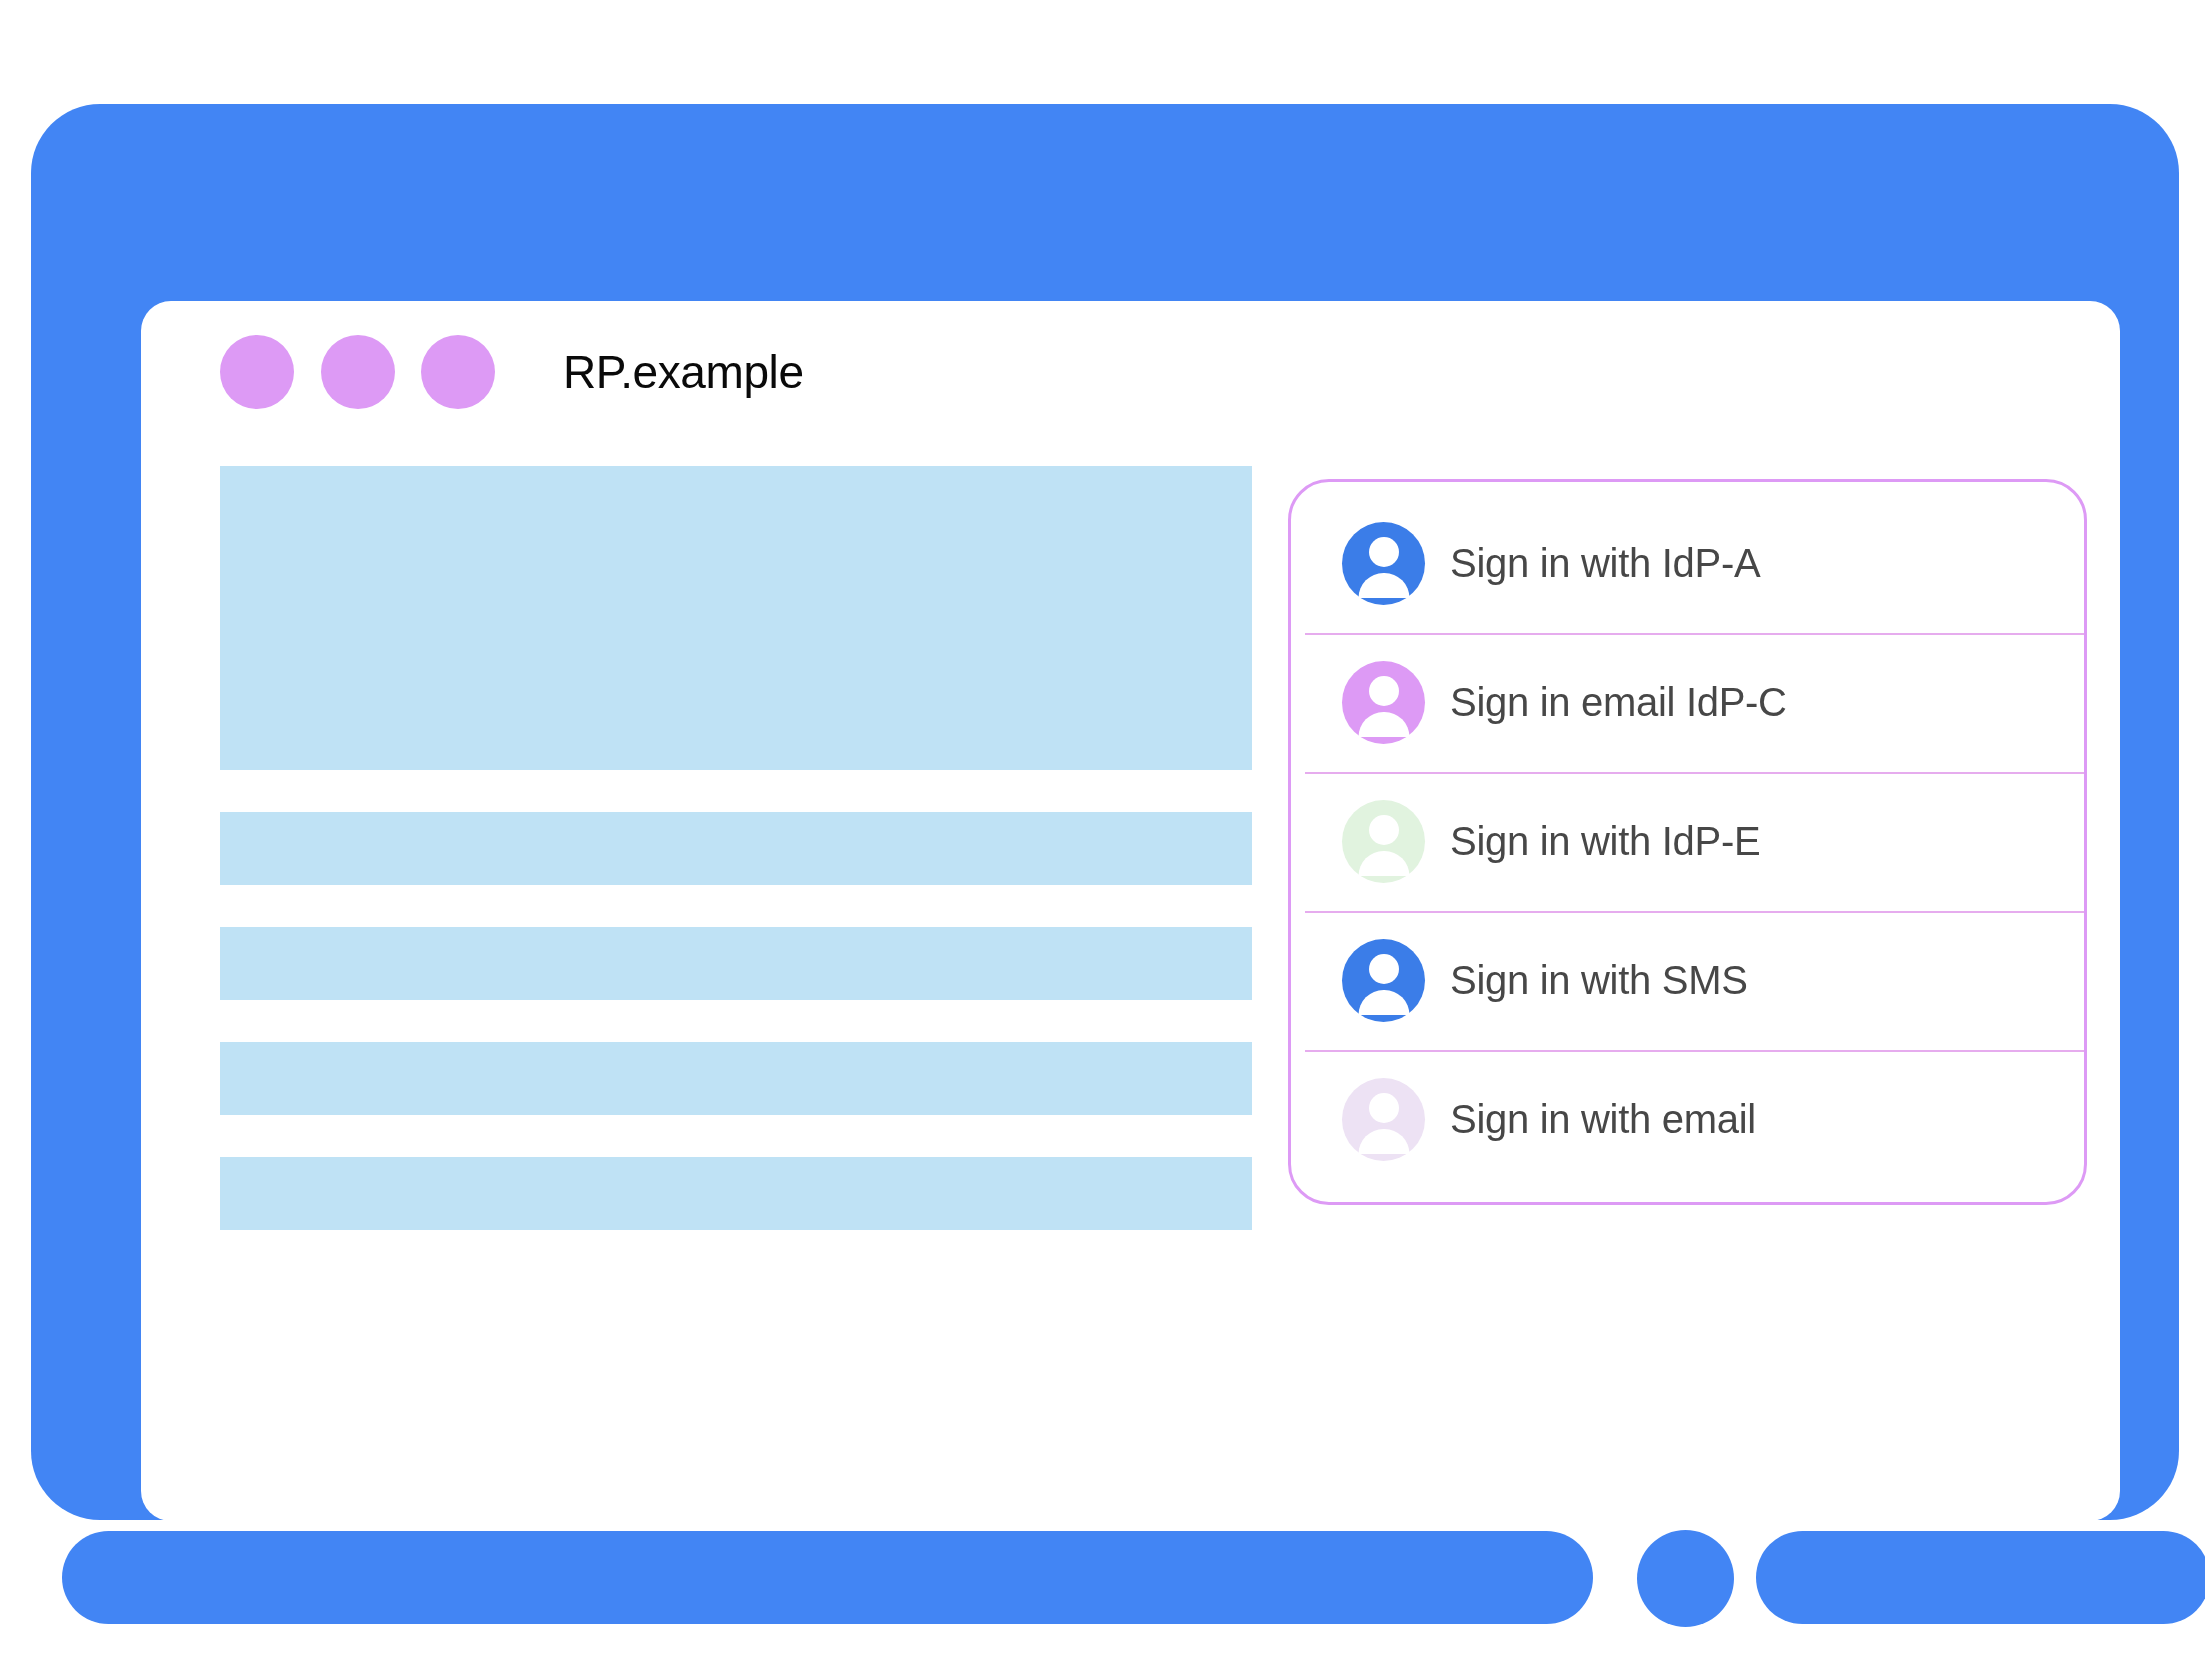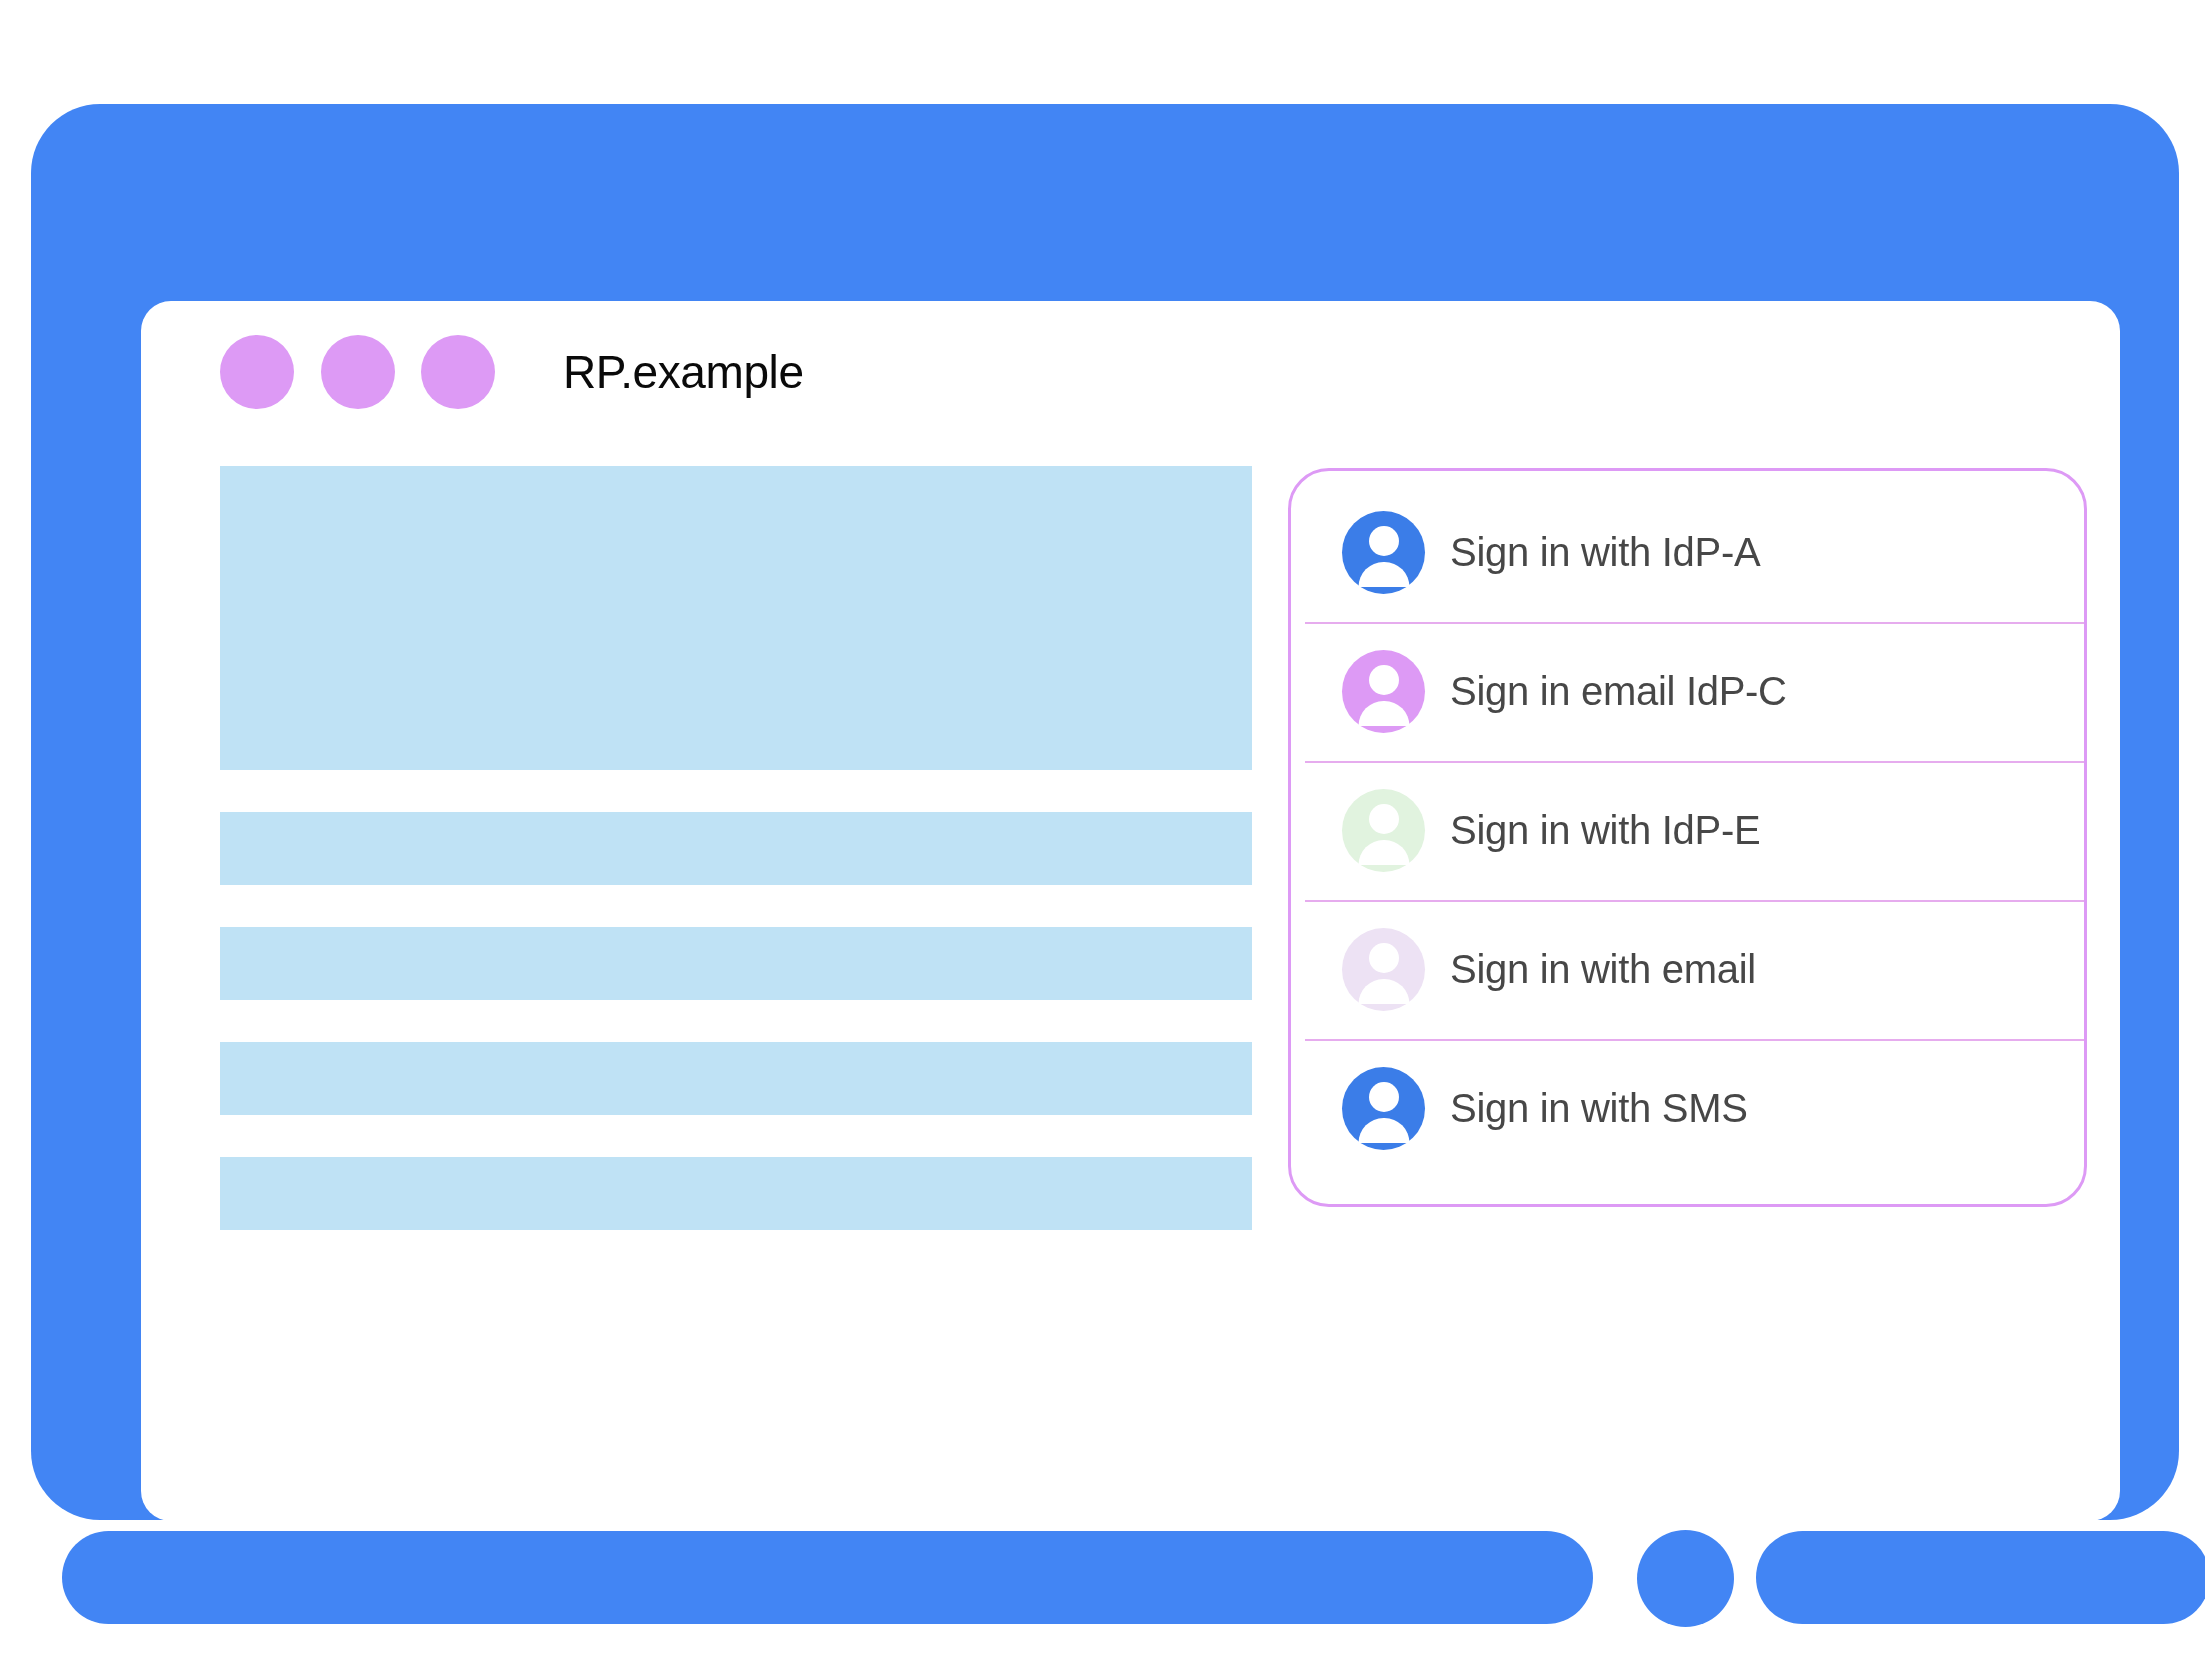--- a/index.html
+++ b/index.html
@@ -116,28 +116,28 @@
     width: 100%;
   }
   .skeleton-hero { height: 304px; margin-bottom: 42px; }
   .skeleton-bar  { height: 73px;  margin-bottom: 42px; }
   .skeleton-bar.last { margin-bottom: 0; }
 
   
   #account-chooser {
     position: absolute;
     left: 1147px;
-    top: 167px;
+    top: 178px;
     width: 799px;
     border: 3.5px solid var(--orchid, #DD9AF5);
     border-radius: 41px;
     background: #ffffff;
     box-sizing: border-box;
     padding-top: 12.4px;
-    padding-bottom: 26px;
+    padding-bottom: 13px;
   }
   .account-row {
     display: flex;
     align-items: center;
     height: 139px;
     padding-left: 51px;
     box-sizing: border-box;
     position: relative;
     cursor: pointer;
   }
@@ -227,32 +227,32 @@
             <span class="account-label">Sign in email IdP-C</span>
           </div>
           <div class="account-row">
             <span class="avatar" style="background: rgb(225, 243, 223);">
               <span class="head"></span>
               <span class="body"></span>
             </span>
             <span class="account-label">Sign in with IdP-E</span>
           </div>
           <div class="account-row">
+            <span class="avatar" style="background: rgb(59, 125, 232);">
+              <span class="head"></span>
+              <span class="body"></span>
+            </span>
+            <span class="account-label">Sign in with SMS</span>
+          </div>
+          <div class="account-row">
             <span class="avatar" style="background: rgb(237, 226, 244);">
               <span class="head"></span>
               <span class="body"></span>
             </span>
             <span class="account-label">Sign in with email</span>
-          </div>
-          <div class="account-row">
-            <span class="avatar" style="background: rgb(59, 125, 232);">
-              <span class="head"></span>
-              <span class="body"></span>
-            </span>
-            <span class="account-label">Sign in with SMS</span>
           </div>
         </div>
 
     </div>
 
     <div id="bezel-bar-left"></div>
     <div id="home-button"></div>
     <div id="bezel-bar-right"></div>
 
   </div>

